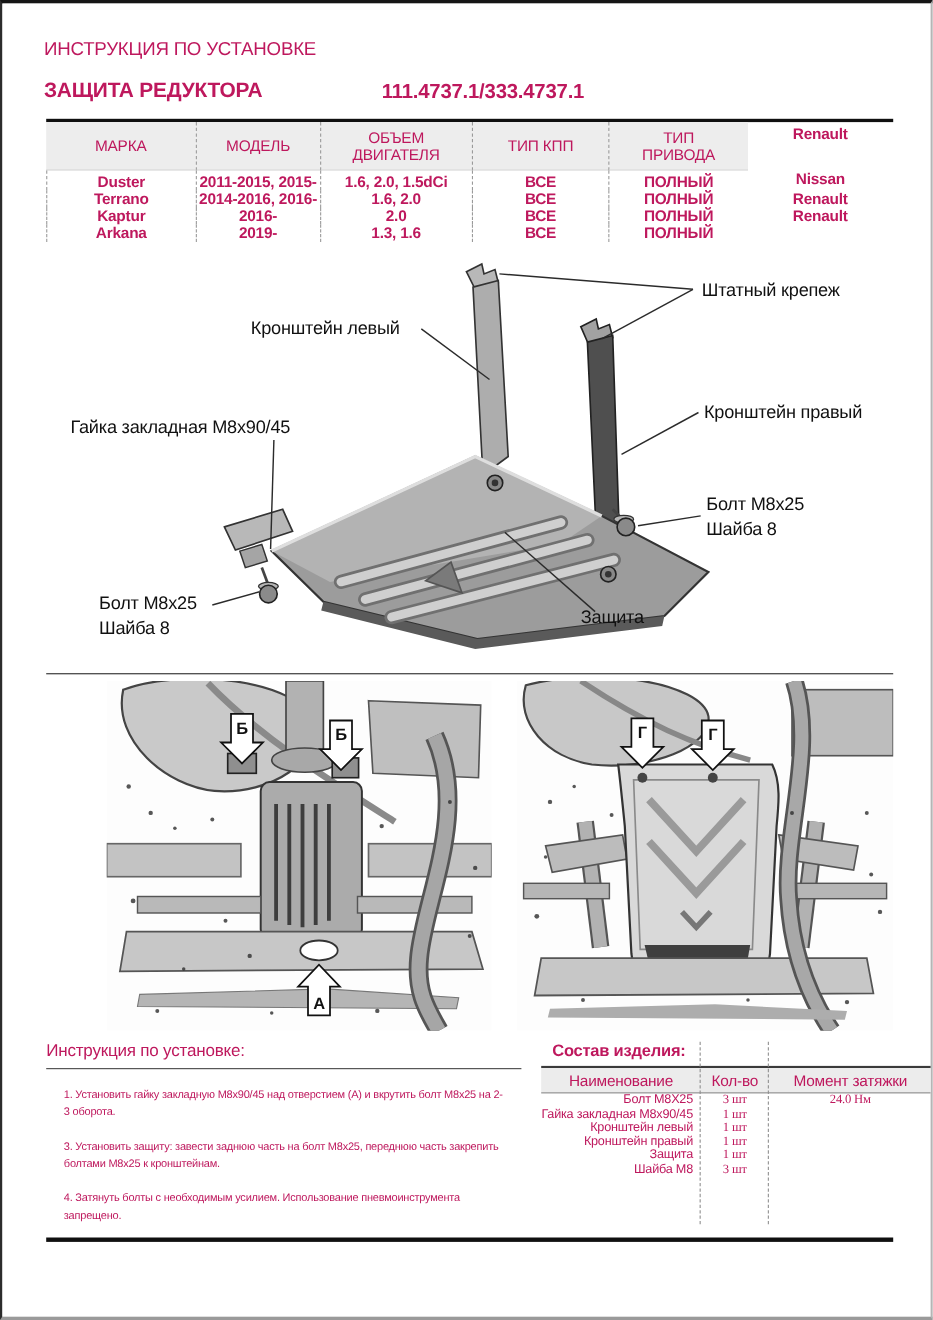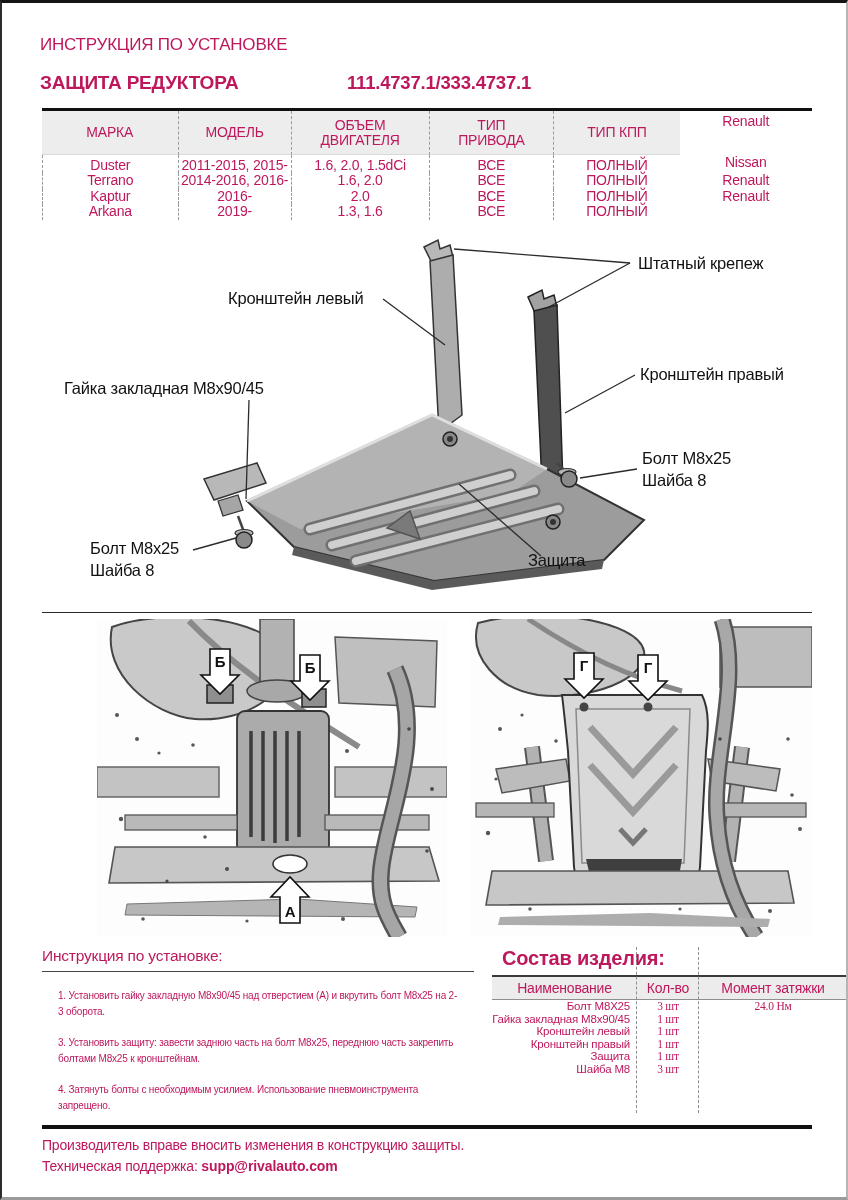--- a/index.html
+++ b/index.html
@@ -16,36 +16,36 @@
   .hdr .t1{font-size:17px;}
   .hdr .t2row{position:relative;margin-top:17px;height:22px;}
   .hdr .t2{font-size:19px;font-weight:bold;}
   .hdr .pn{position:absolute;left:307px;top:0;font-size:18.5px;font-weight:bold;}
   
   .vtable{position:absolute;left:40px;top:105px;width:770px;border-top:3.5px solid #101010;
     display:grid;grid-template-columns:17.6% 14.7% 17.9% 16.2% 16.4% 17.2%;}
   .vh{height:44px;background:#ededed;display:flex;flex-direction:column;align-items:center;
       justify-content:center;font-size:14px;line-height:15px;border-bottom:1px solid #d8d8d8;}
   .vh.dash,.vc.dash{border-left:1.6px dashed #9a9a9a;justify-content:center;}
-  .vc{height:15.4px;line-height:15.4px;text-align:center;font-size:14px;}
+  .vc{height:15.4px;line-height:15.4px;text-align:center;font-size:14px;font-weight:bold;}
   .vc.top{padding-top:3px;height:18.4px;}
   
   .diagram{position:absolute;left:40px;top:230px;}
   .divider{position:absolute;left:40px;top:609px;width:770px;border-top:1.6px solid #2a2a2a;}
   .photo-left{position:absolute;left:95px;top:616px;}
   .photo-right{position:absolute;left:468px;top:616px;}
   
   .instr{position:absolute;left:40px;top:944px;width:432px;}
   .instr h3{margin:0;font-size:15.5px;font-weight:normal;}
   .instr .rule{margin-top:6px;border-top:1.8px solid #454545;}
   .steps{margin-top:9px;}
   .steps p{margin:16px;font-size:10px;line-height:15.6px;}
   
   .parts{position:absolute;left:490px;top:944px;width:355px;height:172px;}
-  .parts h3{margin:0;padding-left:10px;font-size:20px;font-weight:bold;}
+  .parts h3{margin:0;padding-left:10px;font-size:15px;font-weight:bold;}
   .parts .rule{margin-top:5px;border-top:2px solid #3a3a3a;}
   .phead{display:grid;grid-template-columns:145px 62px 148px;background:#ececec;
     height:23px;line-height:23px;border-bottom:1.5px solid #8f8f8f;font-size:14px;text-align:center;}
   .prow{display:grid;grid-template-columns:145px 62px 148px;height:12.6px;line-height:12.6px;font-size:11.5px;}
   .pname{text-align:right;padding-right:7px;}
   .pqty,.ptorque{text-align:center;font-family:Liberation Serif, serif;}
   .vdash{position:absolute;top:0;height:166px;border-left:1.6px dashed #8f8f8f;}
   .vdash.d1{left:144px;} .vdash.d2{left:206px;}
   
   .fbar{position:absolute;left:40px;top:1122px;width:770px;height:3.5px;background:#101010;}
@@ -73,26 +73,26 @@
       </div>
     <div class="vh dash">
         <span>МОДЕЛЬ</span>
         <span></span>
       </div>
     <div class="vh dash">
         <span>ОБЪЕМ</span>
         <span>ДВИГАТЕЛЯ</span>
       </div>
     <div class="vh dash">
+        <span>ТИП КПП</span>
+        <span></span>
+      </div>
+    <div class="vh dash">
         <span>ТИП</span>
         <span>ПРИВОДА</span>
-      </div>
-    <div class="vh dash">
-        <span>ТИП КПП</span>
-        <span></span>
       </div>
 
     <div class="vc top">Renault</div>
     <div class="vc top dash">Duster</div>
     <div class="vc top dash">2011-2015, 2015-</div>
     <div class="vc top dash">1.6, 2.0, 1.5dCi</div>
     <div class="vc top dash">ВСЕ</div>
     <div class="vc top dash">ПОЛНЫЙ</div>
 
     <div class="vc">Nissan</div>
@@ -319,18 +319,14 @@
     <div class="prow">
       <span class="pname">Шайба М8</span>
       <span class="pqty">3 шт</span>
       <span class="ptorque"></span>
     </div>
     <div class="vdash d1"></div>
     <div class="vdash d2"></div>
   </div>
 
   <div class="fbar"></div>
-  <div class="ftext">
-    <div>Производитель вправе вносить изменения в конструкцию защиты.</div>
-    <div><span>Техническая поддержка: </span><b>supp@rivalauto.com</b></div>
-  </div>
 
 </div>
 
 </body></html>

